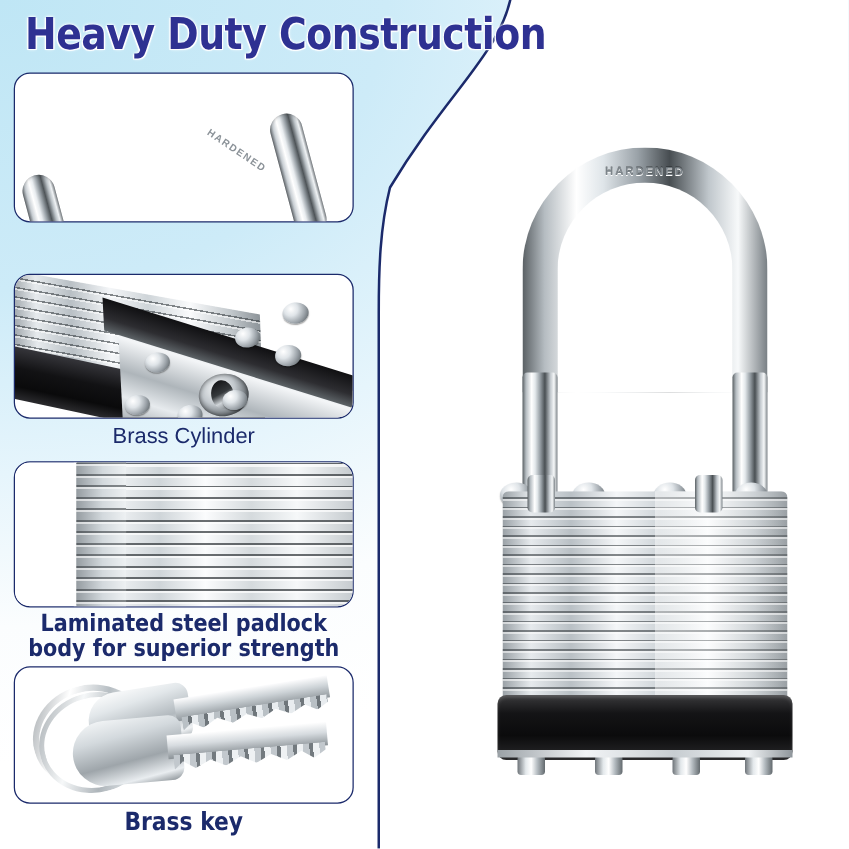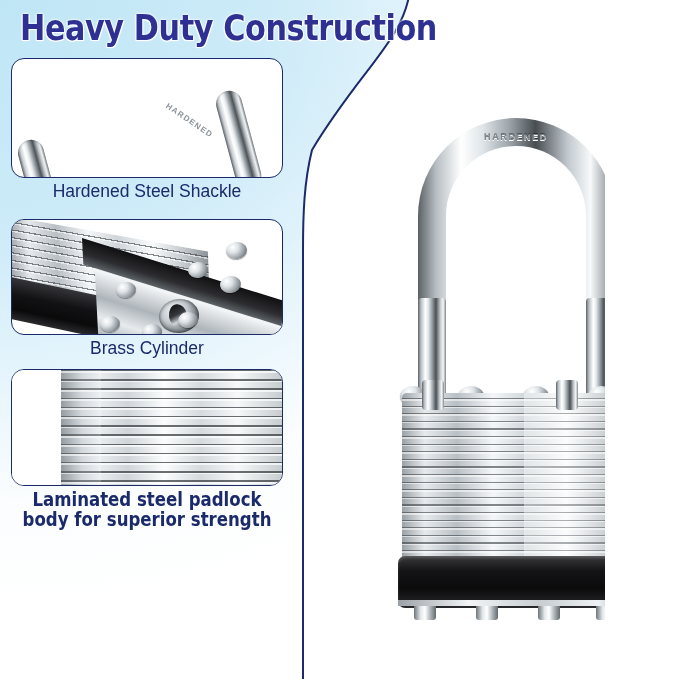--- a/index.html
+++ b/index.html
@@ -2,21 +2,21 @@
 <html><head>
 <meta charset="utf-8">
 <style>
   html,body{margin:0;padding:0;}
   body{
     width:679px;height:679px;overflow:hidden;
     font-family:"Liberation Sans",sans-serif;
     background:#ffffff;
   }
   #page{
-    position:relative;width:605px;height:679px;overflow:hidden;
+    position:relative;width:679px;height:679px;overflow:hidden;
     background:
       radial-gradient(120% 90% at 0% 0%, #bfe6f5 0%, #cdebf8 38%, #e6f5fc 62%, #fbfdfe 82%, #ffffff 100%),
       linear-gradient(180deg,#c3e7f6 0%,#dff2fb 45%,#f7fcfe 78%,#ffffff 100%);
   }
   
   .right-field{
     position:absolute;left:300px;top:0;width:379px;height:679px;
   }
   .right-field svg{display:block;}
   
@@ -154,21 +154,20 @@
                background:linear-gradient(#fff,#fff) padding-box,
                           linear-gradient(100deg,#4a5054 0%,#aeb5ba 8%,#ffffff 20%,#dde3e7 30%,#8f979d 44%,#3f4549 58%,#c6ccd1 74%,#f8fafb 86%,#717madd 100%) border-box;"></div>
 
         </div>
       </div>
 
       <div style="position:absolute;left:150px;top:57px;font-size:8px;letter-spacing:1.2px;
            font-family:'Liberation Sans',sans-serif;color:#8b9298;font-weight:bold;
            transform:rotate(34deg);text-shadow:0 1px 0 #fff;">HARDENED</div>
     </div>
-    <div class="cap sans">Hardened Steel Shackle</div>
   </div>
 
   <div class="feature" style="top:369px;">
     <div class="frame" style="height:117px;">
       <div class="art">
         <div style="position:absolute;left:47px;top:-6px;right:-6px;bottom:-6px;
              background:
                repeating-linear-gradient(180deg,
                  rgba(255,255,255,0) 0px, rgba(255,255,255,0) 6px,
                  rgba(45,50,54,.70) 6px, rgba(45,50,54,.70) 7.4px,
@@ -224,20 +223,58 @@
         <div class="dome" style="left:208px;top:56px;width:21px;height:17px;transform:rotate(-8deg);"></div>
         <div class="dome" style="left:214px;top:22px;width:21px;height:17px;transform:rotate(-8deg);"></div>
         <div class="dome" style="left:88px;top:96px;width:20px;height:16px;transform:rotate(-8deg);"></div>
         <div class="dome" style="left:130px;top:104px;width:20px;height:16px;transform:rotate(-8deg);"></div>
         <div class="dome" style="left:166px;top:92px;width:20px;height:16px;transform:rotate(-8deg);"></div>
       </div>
     </div>
     <div class="cap sans">Brass Cylinder</div>
   </div>
 
+  <div class="feature" style="top:533px;">
+    <div class="frame" style="height:110px;">
+      <div class="art">
+
+        <div style="position:absolute;left:14px;top:14px;width:82px;height:72px;border-radius:50%;
+             border:5px solid transparent;
+             background:linear-gradient(#fff,#fff) padding-box,
+               linear-gradient(120deg,#8d9499 0%,#ffffff 30%,#b7bec3 55%,#f2f4f6 78%,#7d8489 100%) border-box;
+             transform:rotate(-16deg);"></div>
+        <div style="position:absolute;left:19px;top:20px;width:82px;height:72px;border-radius:50%;
+             border:4px solid transparent;
+             background:linear-gradient(#fff,#fff) padding-box,
+               linear-gradient(120deg,#9aa1a6 0%,#f6f8f9 35%,#aeb5ba 60%,#e6eaed 85%,#868d92 100%) border-box;
+             transform:rotate(-16deg);"></div>
+
+        <div style="position:absolute;left:58px;top:8px;width:196px;height:46px;transform:rotate(-9deg);">
+          <div style="position:absolute;left:0;top:0;width:82px;height:46px;border-radius:23px 10px 10px 23px;
+               background:linear-gradient(170deg,#ffffff 0%,#e2e7ea 28%,#b2b9be 60%,#eef1f3 85%,#9aa1a6 100%);"></div>
+          <div style="position:absolute;left:70px;top:13px;width:124px;height:18px;
+               background:linear-gradient(180deg,#fdfdfe 0%,#cdd3d7 45%,#8f969b 100%);"></div>
+          <div style="position:absolute;left:74px;top:28px;width:118px;height:11px;
+               background:repeating-linear-gradient(90deg,#b9c0c5 0 5px,#6f767b 5px 8px,#e8ecef 8px 13px);
+               clip-path:polygon(0 0,100% 0,100% 55%,92% 100%,84% 50%,74% 100%,64% 48%,54% 100%,44% 52%,34% 100%,24% 46%,14% 100%,6% 52%,0 100%);"></div>
+        </div>
+
+        <div style="position:absolute;left:46px;top:36px;width:206px;height:52px;transform:rotate(-5deg);">
+          <div style="position:absolute;left:0;top:0;width:88px;height:52px;border-radius:26px 10px 10px 26px;
+               background:linear-gradient(170deg,#f7f9fa 0%,#d3d9dd 30%,#9ea5aa 62%,#e9edf0 86%,#878e93 100%);"></div>
+          <div style="position:absolute;left:76px;top:16px;width:128px;height:19px;
+               background:linear-gradient(180deg,#ffffff 0%,#d6dbdf 45%,#8b9297 100%);"></div>
+          <div style="position:absolute;left:80px;top:32px;width:122px;height:12px;
+               background:repeating-linear-gradient(90deg,#c2c8cd 0 5px,#737a7f 5px 8px,#eef1f3 8px 13px);
+               clip-path:polygon(0 0,100% 0,100% 50%,92% 100%,84% 46%,74% 100%,64% 50%,54% 100%,44% 48%,34% 100%,24% 52%,14% 100%,6% 48%,0 100%);"></div>
+        </div>
+      </div>
+    </div>
+    <div class="cap cond" style="font-size:20px;">Brass key</div>
+  </div>
 
   <div class="lock">
 
     <div class="lock-arc"></div>
     <div class="engrave">HARDENED</div>
 
     <div class="lock-sh-left" style="left:22px;top:180px;height:110px;"></div>
     <div class="lock-sh-right" style="left:190px;top:180px;height:110px;"></div>
 
     <div class="dome" style="left:4px;top:268px;width:26px;height:20px;"></div>

